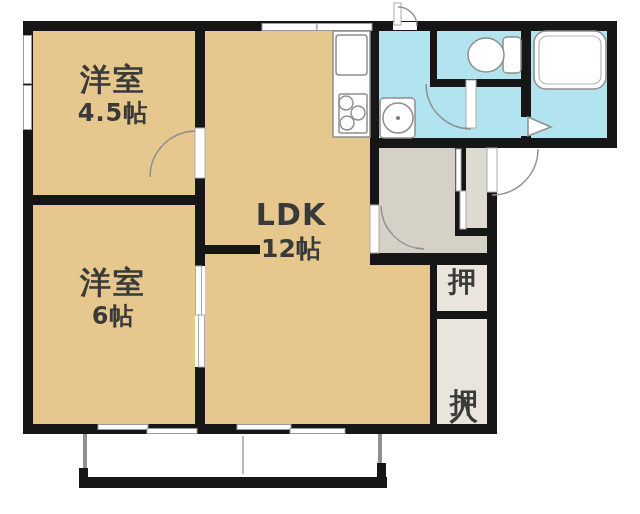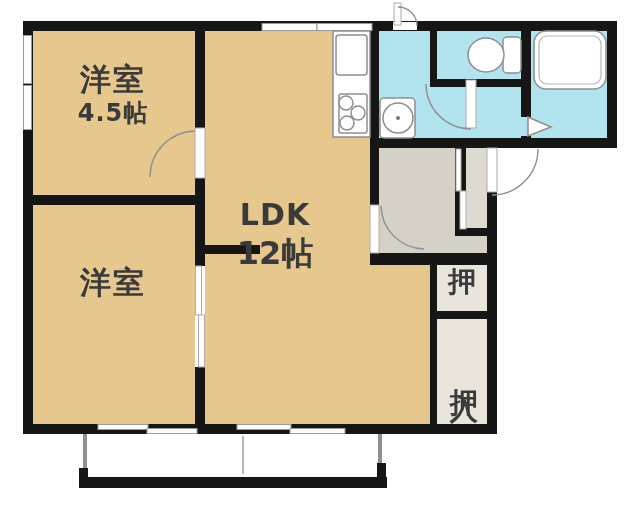--- a/index.html
+++ b/index.html
@@ -23,21 +23,21 @@
   .gap{fill:#ffffff;}
   .balc-side{fill:#909090;}
   .balc-div{fill:#b8b8b8;}
   .label{
     position:absolute;color:#3a3a3a;font-weight:bold;line-height:1.22;
     text-align:center;white-space:nowrap;
   }
   .lbl-main{font-size:31px;letter-spacing:2px;}
   .lbl-size{font-size:24px;letter-spacing:1px;}
   .lbl-ldk{font-size:30px;letter-spacing:1px;}
-  .lbl-ldk-size{font-size:32px;}
+  .lbl-ldk-size{font-size:25px;}
   .lbl-closet{font-size:28px;}
   .vertical{writing-mode:vertical-rl;text-orientation:upright;letter-spacing:5px;}
 </style>
 </head>
 <body>
 
 <div id="canvas">
   <svg id="plan-svg" width="640" height="514" viewBox="0 0 640 514">
 
     <rect class="floor-room" x="32" y="31" width="163" height="164"></rect>
@@ -130,23 +130,24 @@
     <rect class="wall" x="377" y="463" width="9" height="15"></rect>
   </svg>
 
   <div class="label" style="left:33px;top:61px;width:160px;">
     <div class="lbl-main">洋室</div>
     <div class="lbl-size">4.5帖</div>
   </div>
 
   <div class="label" style="left:33px;top:264px;width:160px;">
     <div class="lbl-main">洋室</div>
+    <div class="lbl-size">6帖</div>
   </div>
 
-  <div class="label" style="left:220px;top:197px;width:110px;">
+  <div class="label" style="left:236px;top:197px;width:110px;">
     <div class="lbl-ldk">LDK</div>
     <div class="lbl-ldk-size">12帖</div>
   </div>
 
   <div class="label lbl-closet" style="left:437px;top:265px;width:50px;">押</div>
 
   <div class="label lbl-closet vertical" style="left:446px;top:326px;height:92px;">押入</div>
 </div>
 
 </body></html>

